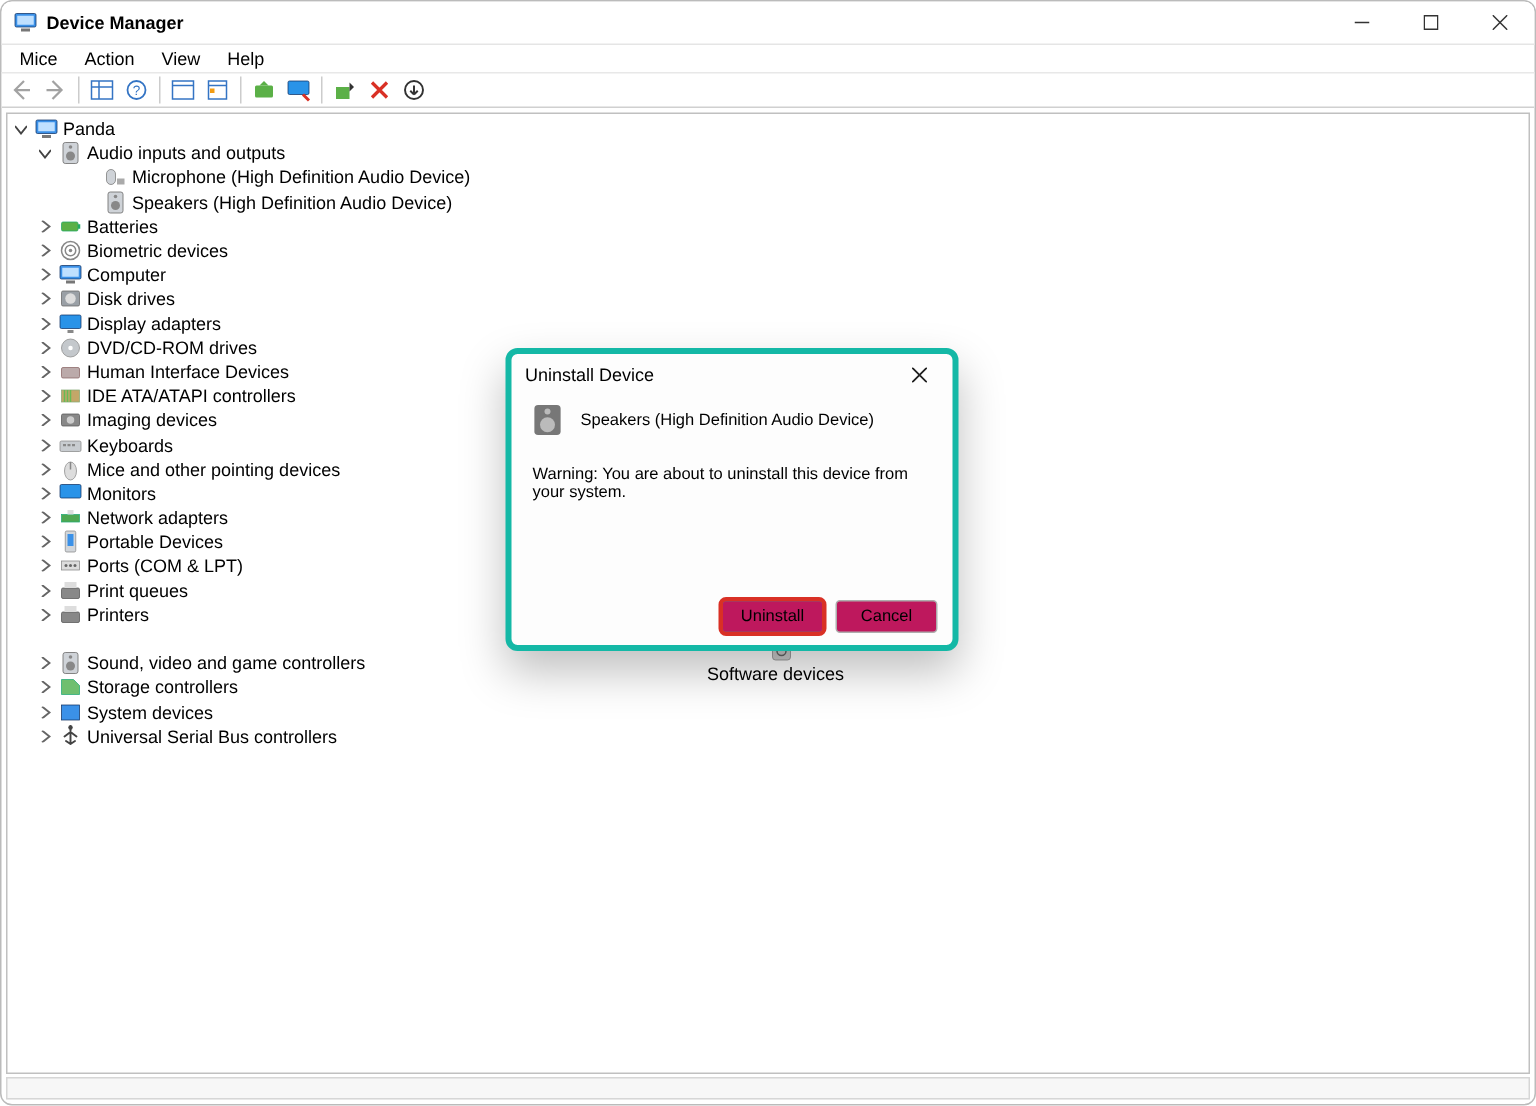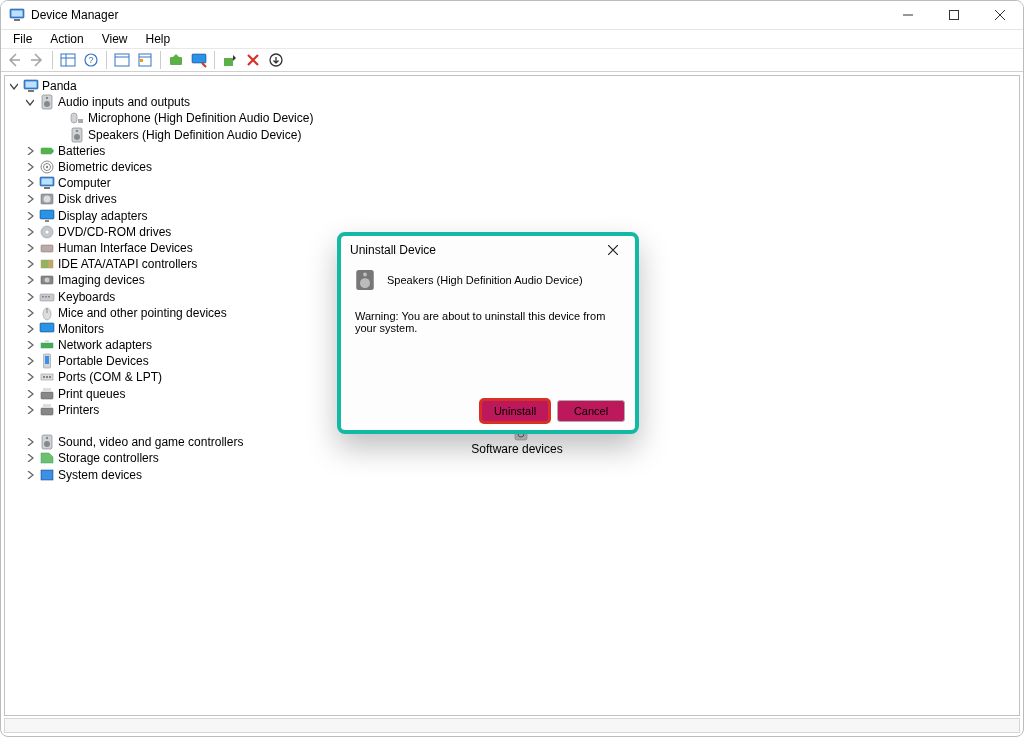--- a/index.html
+++ b/index.html
@@ -14,20 +14,21 @@
     border-radius: 8px;
   }
   
   .titlebar {
     height: 29px;
     display: flex;
     align-items: center;
     padding-left: 8px;
     border-bottom: 1px solid #e5e5e5;
     background: #fff;
+    font-weight: bold;
   }
   .titlebar .app-icon {
     width: 16px; height: 16px;
     margin-right: 6px;
     display: inline-flex; align-items: center; justify-content: center;
   }
   .titlebar .title {
     color: #000;
     font-size: 12px;
   }
@@ -309,21 +310,21 @@
     <div class="win-btn">
       <svg viewBox="0 0 10 10">
           <line x1="0" y1="0" x2="10" y2="10"></line>
           <line x1="10" y1="0" x2="0" y2="10"></line>
         </svg>
     </div>
   </div>
 </div>
 
 <div class="menubar">
-  <span class="menu-item">File</span>
+  <span class="menu-item">Mice</span>
   <span class="menu-item">Action</span>
   <span class="menu-item">View</span>
   <span class="menu-item">Help</span>
 </div>
 
 <div class="toolbar">
   <div class="tb-btn tb-disabled">
     <svg viewBox="0 0 16 16">
         <path d="M10 2 L4 8 L10 14 M4 8 H14" stroke="#333" stroke-width="1.5" fill="none"></path>
       </svg>
@@ -708,20 +709,33 @@
           <svg viewBox="0 0 8 8">
             <use href="#i-chev-right"></use>
           </svg>
         </span>
         <span class="node-icon">
           <svg viewBox="0 0 16 16">
             <use href="#i-system"></use>
           </svg>
         </span>
         <span class="node-label">System devices</span>
+      </div>
+      <div class="tree-row" style="padding-left: 18px;">
+        <span class="expander">
+          <svg viewBox="0 0 8 8">
+            <use href="#i-chev-right"></use>
+          </svg>
+        </span>
+        <span class="node-icon">
+          <svg viewBox="0 0 16 16">
+            <use href="#i-usb"></use>
+          </svg>
+        </span>
+        <span class="node-label">Universal Serial Bus controllers</span>
       </div>
     </div>
 </div>
 
 <div class="statusbar"></div>
 
 <div class="modal">
   <div class="modal-title">
     <span>Uninstall Device</span>
     <div class="modal-close">

